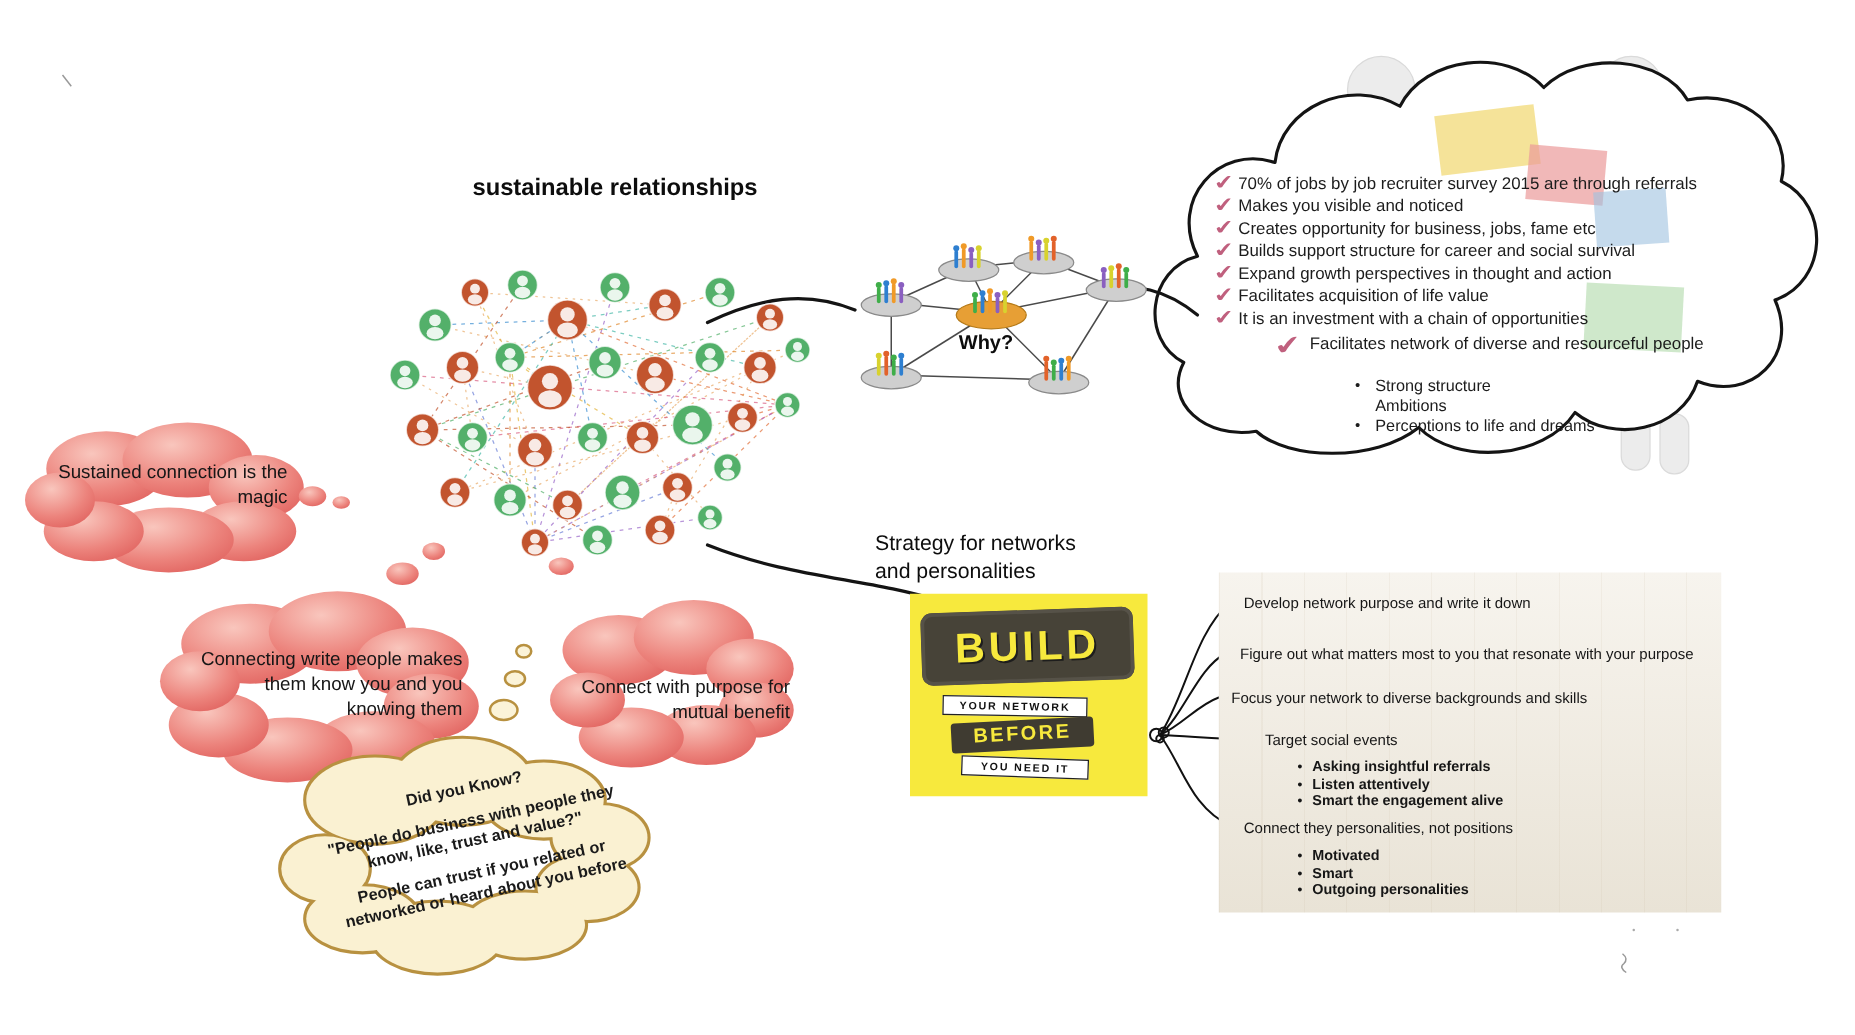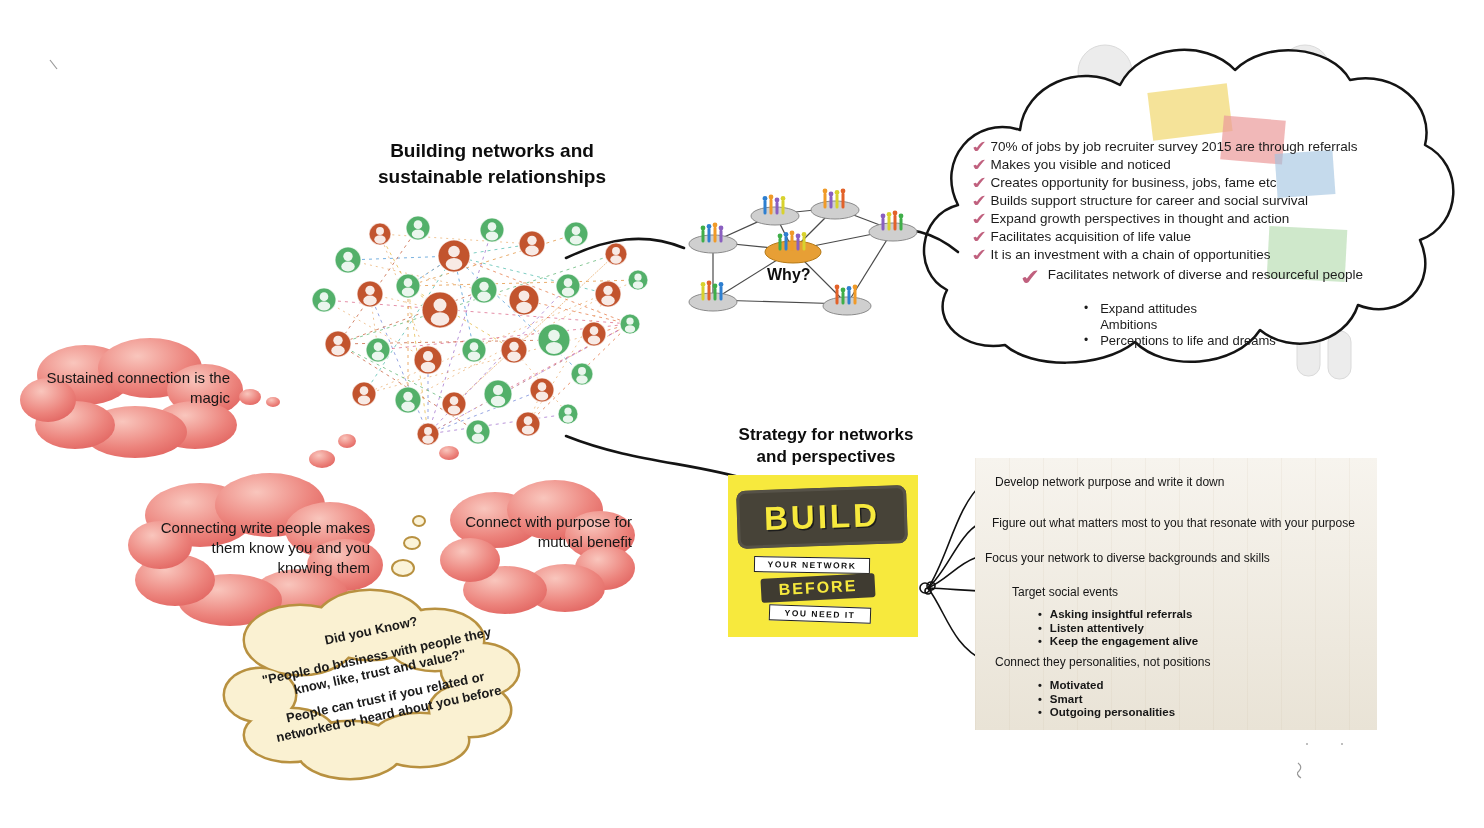--- a/index.html
+++ b/index.html
@@ -2,26 +2,26 @@
 <html><head>
 <meta charset="utf-8">
 <style>
   html,body{margin:0;padding:0;background:#fff}
   #stage{position:relative;width:1484px;height:828px;background:#ffffff;overflow:hidden;
          font-family:"Liberation Sans","DejaVu Sans",sans-serif;color:#111}
   .abs{position:absolute}
   svg.abs{display:block}
 
   #main-title{left:347px;top:138px;width:290px;font-size:19px;font-weight:bold;text-align:center;line-height:1.35;color:#0d0d0d}
-  #strategy-title{left:700px;top:424px;width:252px;font-size:17px;font-weight:bold;text-align:center;line-height:1.3;color:#0d0d0d}
+  #strategy-title{left:700px;top:424px;width:252px;font-size:17px;font-weight:normal;text-align:left;line-height:1.3;color:#0d0d0d}
 
   .bubble-text{font-size:15px;text-align:right;line-height:1.32;color:#161616}
   #bubble1-text{left:40px;top:368px;width:190px}
   #bubble2-text{left:156px;top:518px;width:214px}
-  #bubble3-text{left:452px;top:512px;width:180px}
+  #bubble3-text{left:452px;top:540px;width:180px}
   #yellow-text{left:256px;top:622px;width:250px;transform:rotate(-12deg);font-size:13px;font-weight:bold;text-align:center;line-height:1.28;color:#1a1a1a}
   #yellow-text .para{margin:0 0 9px}
 
   #benefits{left:973px;top:139px;width:470px}
   .benefit-li{display:flex;align-items:flex-start;gap:5px;height:18px;line-height:16px;font-size:13.5px;color:#1c1c1c;white-space:nowrap}
   .check{color:#c0607e;font-weight:bold;font-size:15px;line-height:15px;display:inline-block;
          transform:rotate(-8deg) scale(1.3,1);transform-origin:center}
   #highlight-item{left:1022px;top:267px;display:flex;gap:9px;align-items:flex-start;font-size:13.5px;color:#1c1c1c;white-space:nowrap}
   #highlight-item .check{font-size:20px;line-height:20px}
   .cloud-bullet{left:1084px;height:16px;font-size:13px;color:#1c1c1c;display:flex;gap:12px;white-space:nowrap}
@@ -428,26 +428,25 @@
   <div class="abs" id="build-poster">
     <div id="plank">
       <span>BUILD</span>
     </div>
     <div class="strip" id="strip-your-network">YOUR NETWORK</div>
     <div id="before-strip">BEFORE</div>
     <div class="strip" id="strip-you-need-it">YOU NEED IT</div>
   </div>
 
   <div class="abs" id="main-title">
-    <div>Building networks and</div>
     <div>sustainable relationships</div>
   </div>
   <div class="abs" id="strategy-title">
     <div>Strategy for networks</div>
-    <div>and perspectives</div>
+    <div>and personalities</div>
   </div>
 
   <div class="abs" id="why-label">Why?</div>
 
   <div class="abs bubble-text" id="bubble1-text">Sustained connection is the magic</div>
   <div class="abs bubble-text" id="bubble2-text">Connecting write people makes them know you and you knowing them</div>
   <div class="abs bubble-text" id="bubble3-text">Connect with purpose for mutual benefit</div>
   <div class="abs" id="yellow-text">
     <div class="para">Did you Know?</div>
     <div class="para">"People do business with people they know, like, trust and value?"</div>
@@ -483,21 +482,21 @@
         <span class="check">✔</span>
         <span>It is an investment with a chain of opportunities</span>
       </div>
   </div>
   <div class="abs" id="highlight-item">
     <span class="check">✔</span>
     <span>Facilitates network of diverse and resourceful people</span>
   </div>
   <div class="abs cloud-bullet" style="top:301px">
     <span class="dot">•</span>
-    <span>Expand attitudes</span>
+    <span>Strong structure</span>
   </div>
   <div class="abs cloud-bullet" style="top:317px">
     <span class="dot dot-hidden">•</span>
     <span>Ambitions</span>
   </div>
   <div class="abs cloud-bullet" style="top:333px">
     <span class="dot">•</span>
     <span>Perceptions to life and dreams</span>
   </div>
 
@@ -509,21 +508,21 @@
     <div class="strat-sub-row">
         <span class="dot">•</span>
         <span>Asking insightful referrals</span>
       </div>
     <div class="strat-sub-row">
         <span class="dot">•</span>
         <span>Listen attentively</span>
       </div>
     <div class="strat-sub-row">
         <span class="dot">•</span>
-        <span>Keep the engagement alive</span>
+        <span>Smart the engagement alive</span>
       </div>
   </div>
   <div class="abs strat-item" id="strat-4">Connect they personalities, not positions</div>
   <div class="abs strat-subs" id="strat-4-subs">
     <div class="strat-sub-row">
         <span class="dot">•</span>
         <span>Motivated</span>
       </div>
     <div class="strat-sub-row">
         <span class="dot">•</span>

